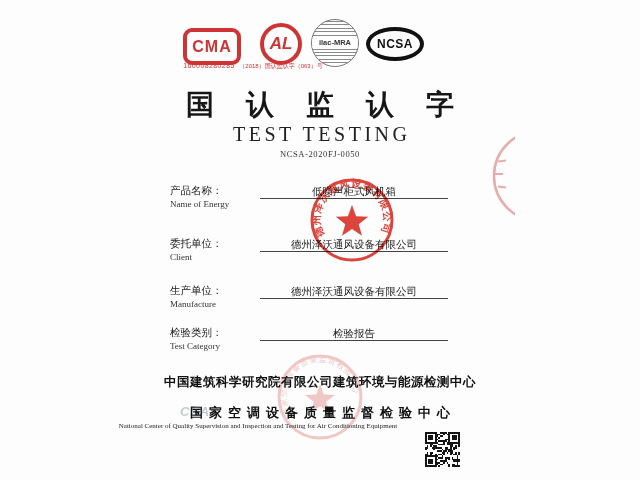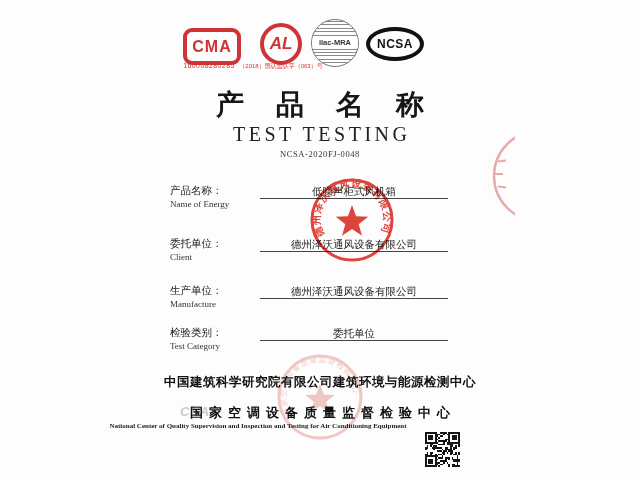--- a/index.html
+++ b/index.html
@@ -51,21 +51,21 @@
   .org1-zh{position:absolute;left:0;top:374px;width:640px;text-align:center;
        font-size:12.5px;font-weight:bold;color:#111;letter-spacing:.5px;}
   .org1-en{position:absolute;left:0;top:392px;width:640px;text-align:center;
        font-family:"Liberation Serif",serif;font-weight:bold;font-size:8px;color:#222;}
   .ncsa{position:absolute;left:180px;top:404px;font-size:13px;font-weight:bold;font-style:italic;
        color:#c6cad0;letter-spacing:.5px;}
   .org2-zh{position:absolute;left:0;top:404px;width:640px;text-align:center;
        font-size:13px;font-weight:bold;color:#111;}
   .org2-zh span{letter-spacing:6px;margin-right:-6px;display:inline-block;}
   .org2-en{position:absolute;left:0;top:422px;width:516px;text-align:center;
-       font-family:"Liberation Serif",serif;font-weight:bold;font-size:7px;color:#222;}
+       font-family:"Liberation Serif",serif;font-weight:normal;font-size:7px;color:#222;}
   
   .qr{position:absolute;left:425px;top:432px;width:35px;height:35px;display:grid;
       grid-template-columns:repeat(21,1fr);grid-auto-rows:1fr;background:#fff;}
 </style>
 </head>
 <body>
 
 <div id="stage">
 
   <div class="cma">
@@ -80,26 +80,26 @@
 
   <div class="ilac">
     <div class="ilac-band">ilac-MRA</div>
   </div>
 
   <div class="cnas">
     <span>NCSA</span>
   </div>
 
   <div class="title-zh">
-    <span>产品名称</span>
+    <span>国认监认字</span>
   </div>
   <div class="title-en">
     <span>TEST TESTING</span>
   </div>
-  <div class="report-no">NCSA-2020FJ-0048</div>
+  <div class="report-no">NCSA-2020FJ-0050</div>
 
   <div class="frow" style="top:184px">
     <div class="flabel-zh">产品名称：</div>
     <div class="flabel-en">Name of Energy</div>
     <div class="fvalue">低噪声柜式风机箱</div>
     <div class="fline"></div>
   </div>
   <div class="frow" style="top:237px">
     <div class="flabel-zh">委托单位：</div>
     <div class="flabel-en">Client</div>
@@ -108,21 +108,21 @@
   </div>
   <div class="frow" style="top:284px">
     <div class="flabel-zh">生产单位：</div>
     <div class="flabel-en">Manufacture</div>
     <div class="fvalue">德州泽沃通风设备有限公司</div>
     <div class="fline"></div>
   </div>
   <div class="frow" style="top:326px">
     <div class="flabel-zh">检验类别：</div>
     <div class="flabel-en">Test Category</div>
-    <div class="fvalue">委托单位</div>
+    <div class="fvalue">检验报告</div>
     <div class="fline"></div>
   </div>
 
   <svg class="stamp stamp-main" width="88" height="88" viewBox="0 0 88 88">
     <circle cx="44" cy="44" r="40" fill="none" stroke="#dc2f26" stroke-width="3"></circle>
     <path id="sealArc" d="M 17,60 A 32,32 0 1 1 71,60" fill="none"></path>
     <text font-size="10" fill="#dc2f26" letter-spacing="1" font-weight="bold">
       <textPath href="#sealArc" startOffset="1">德州泽沃通风设备有限公司</textPath>
     </text>
     <polygon fill="#dc2f26" points="44,29 48.1,40.3 60.2,40.7 50.7,48.2 54,59.8 44,53 34,59.8 37.3,48.2 27.8,40.7 39.9,40.3"></polygon>

